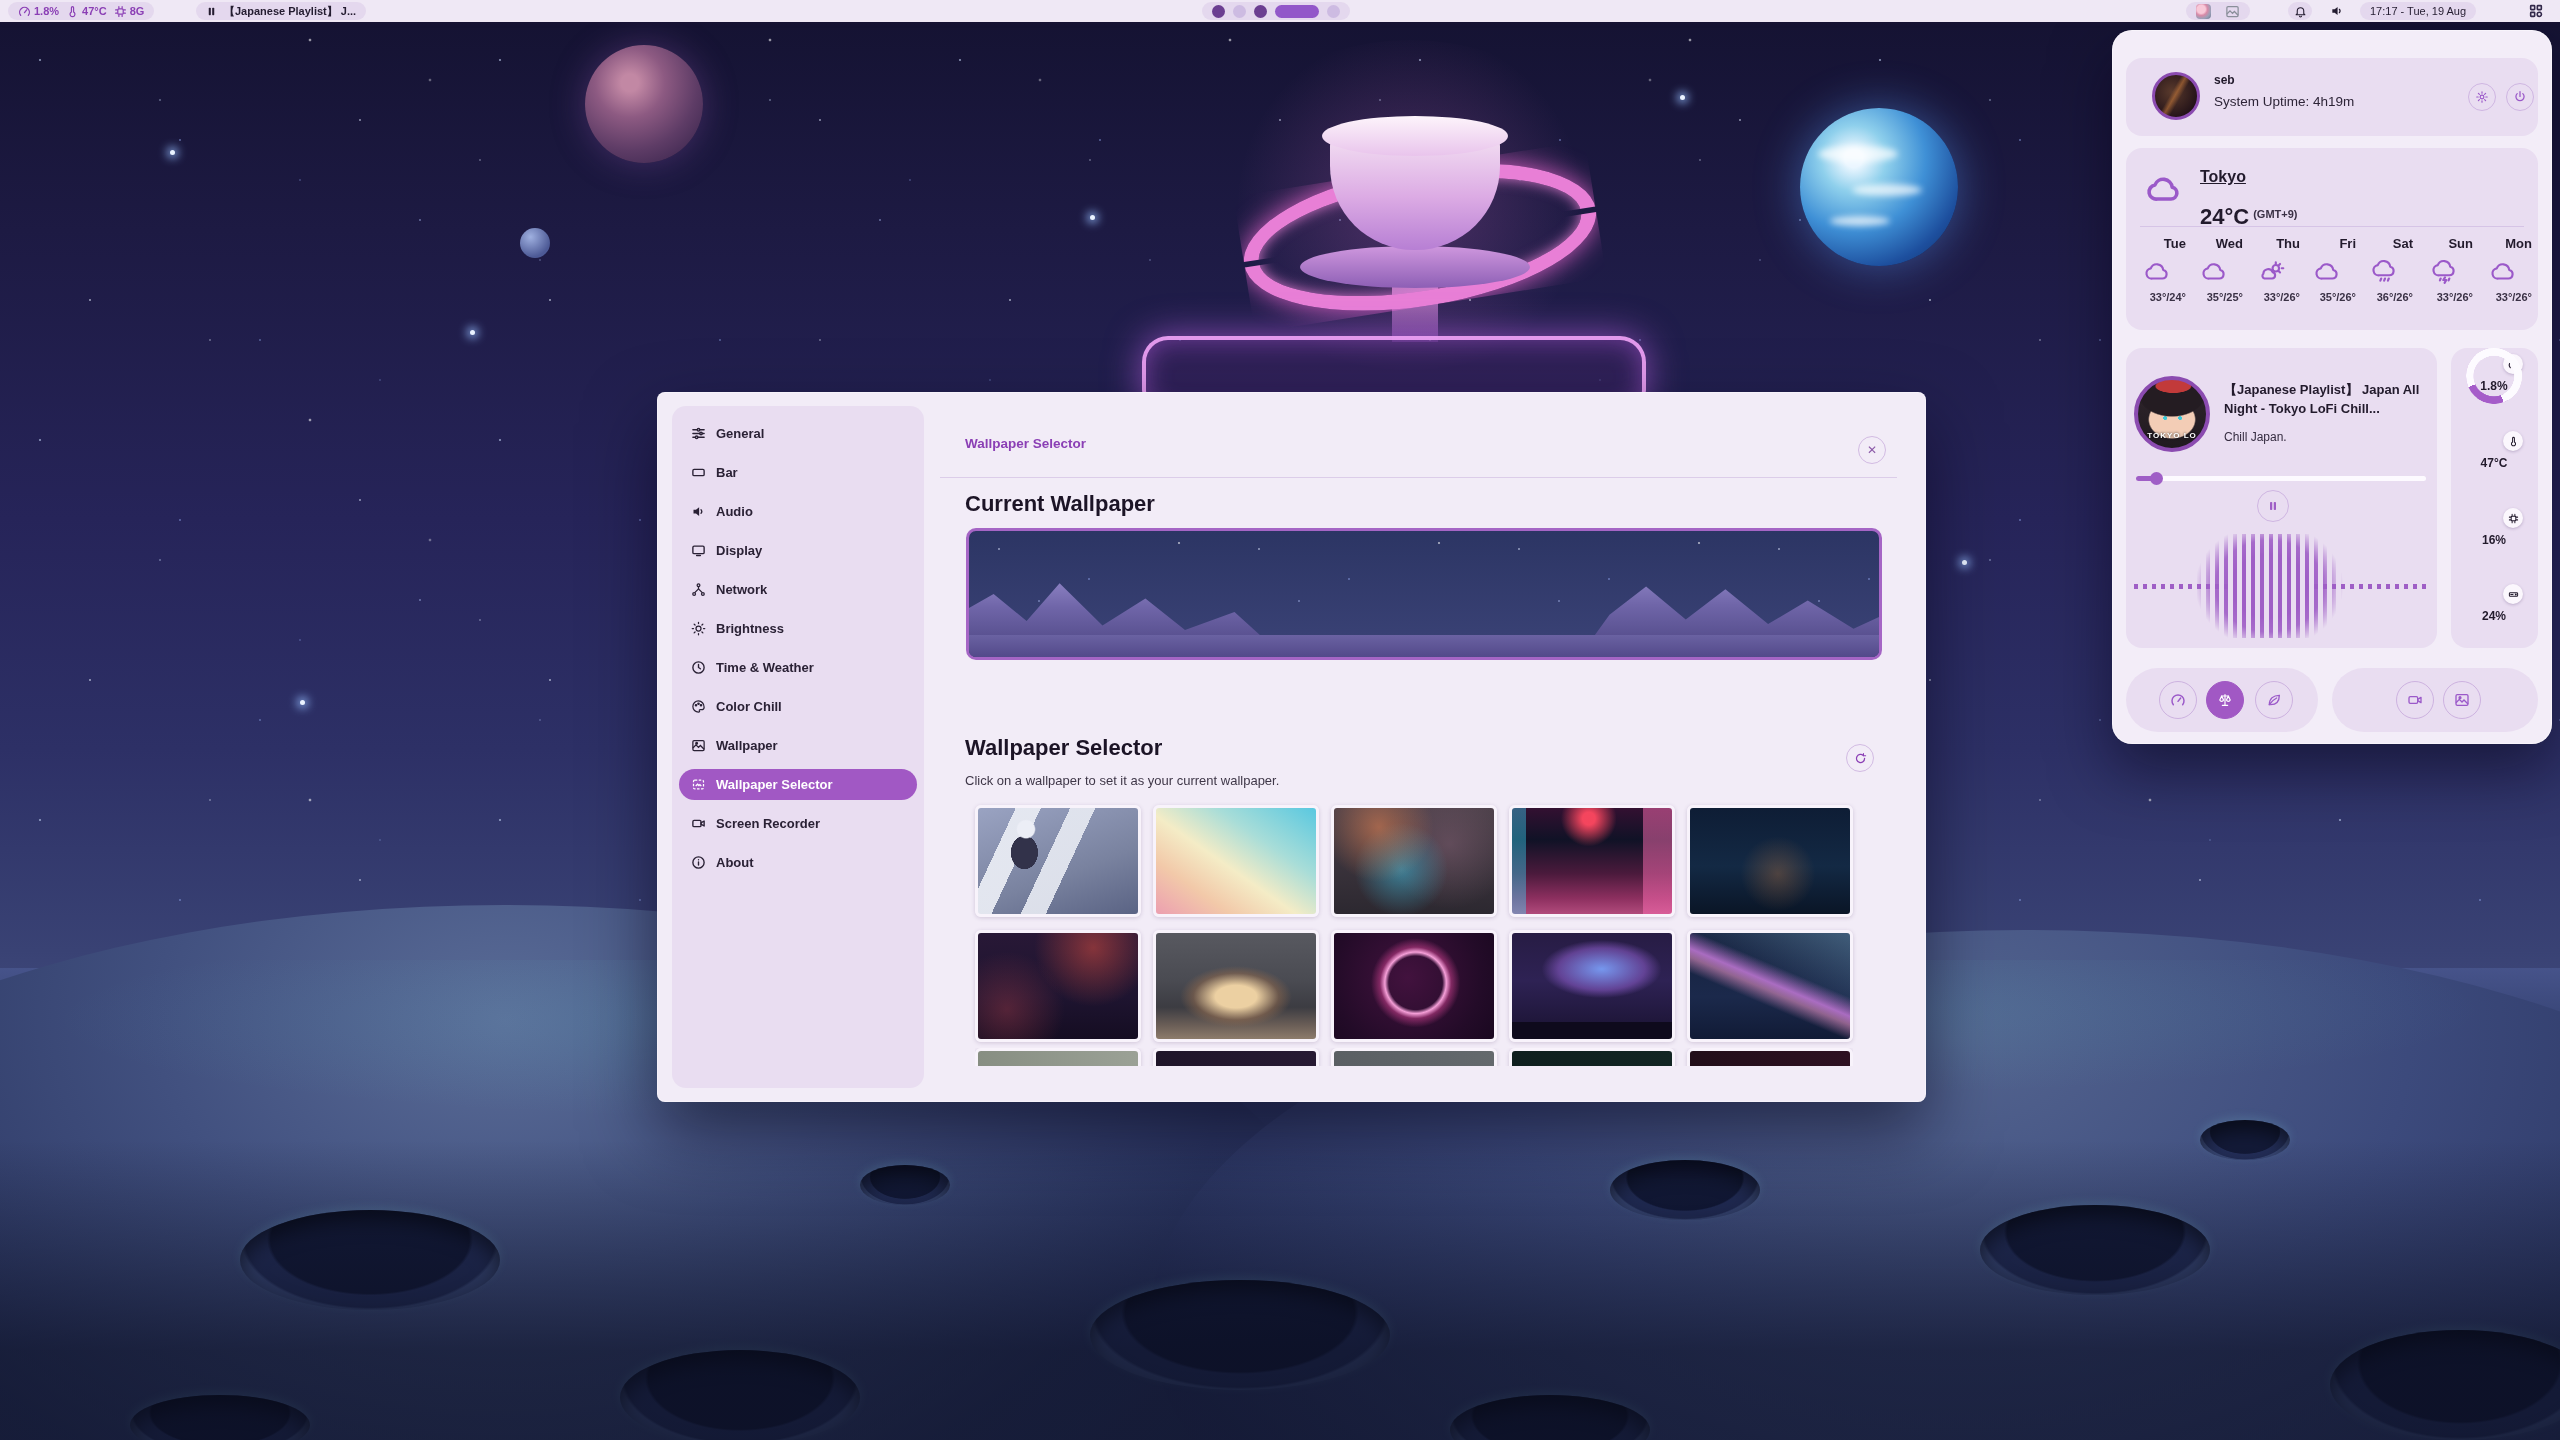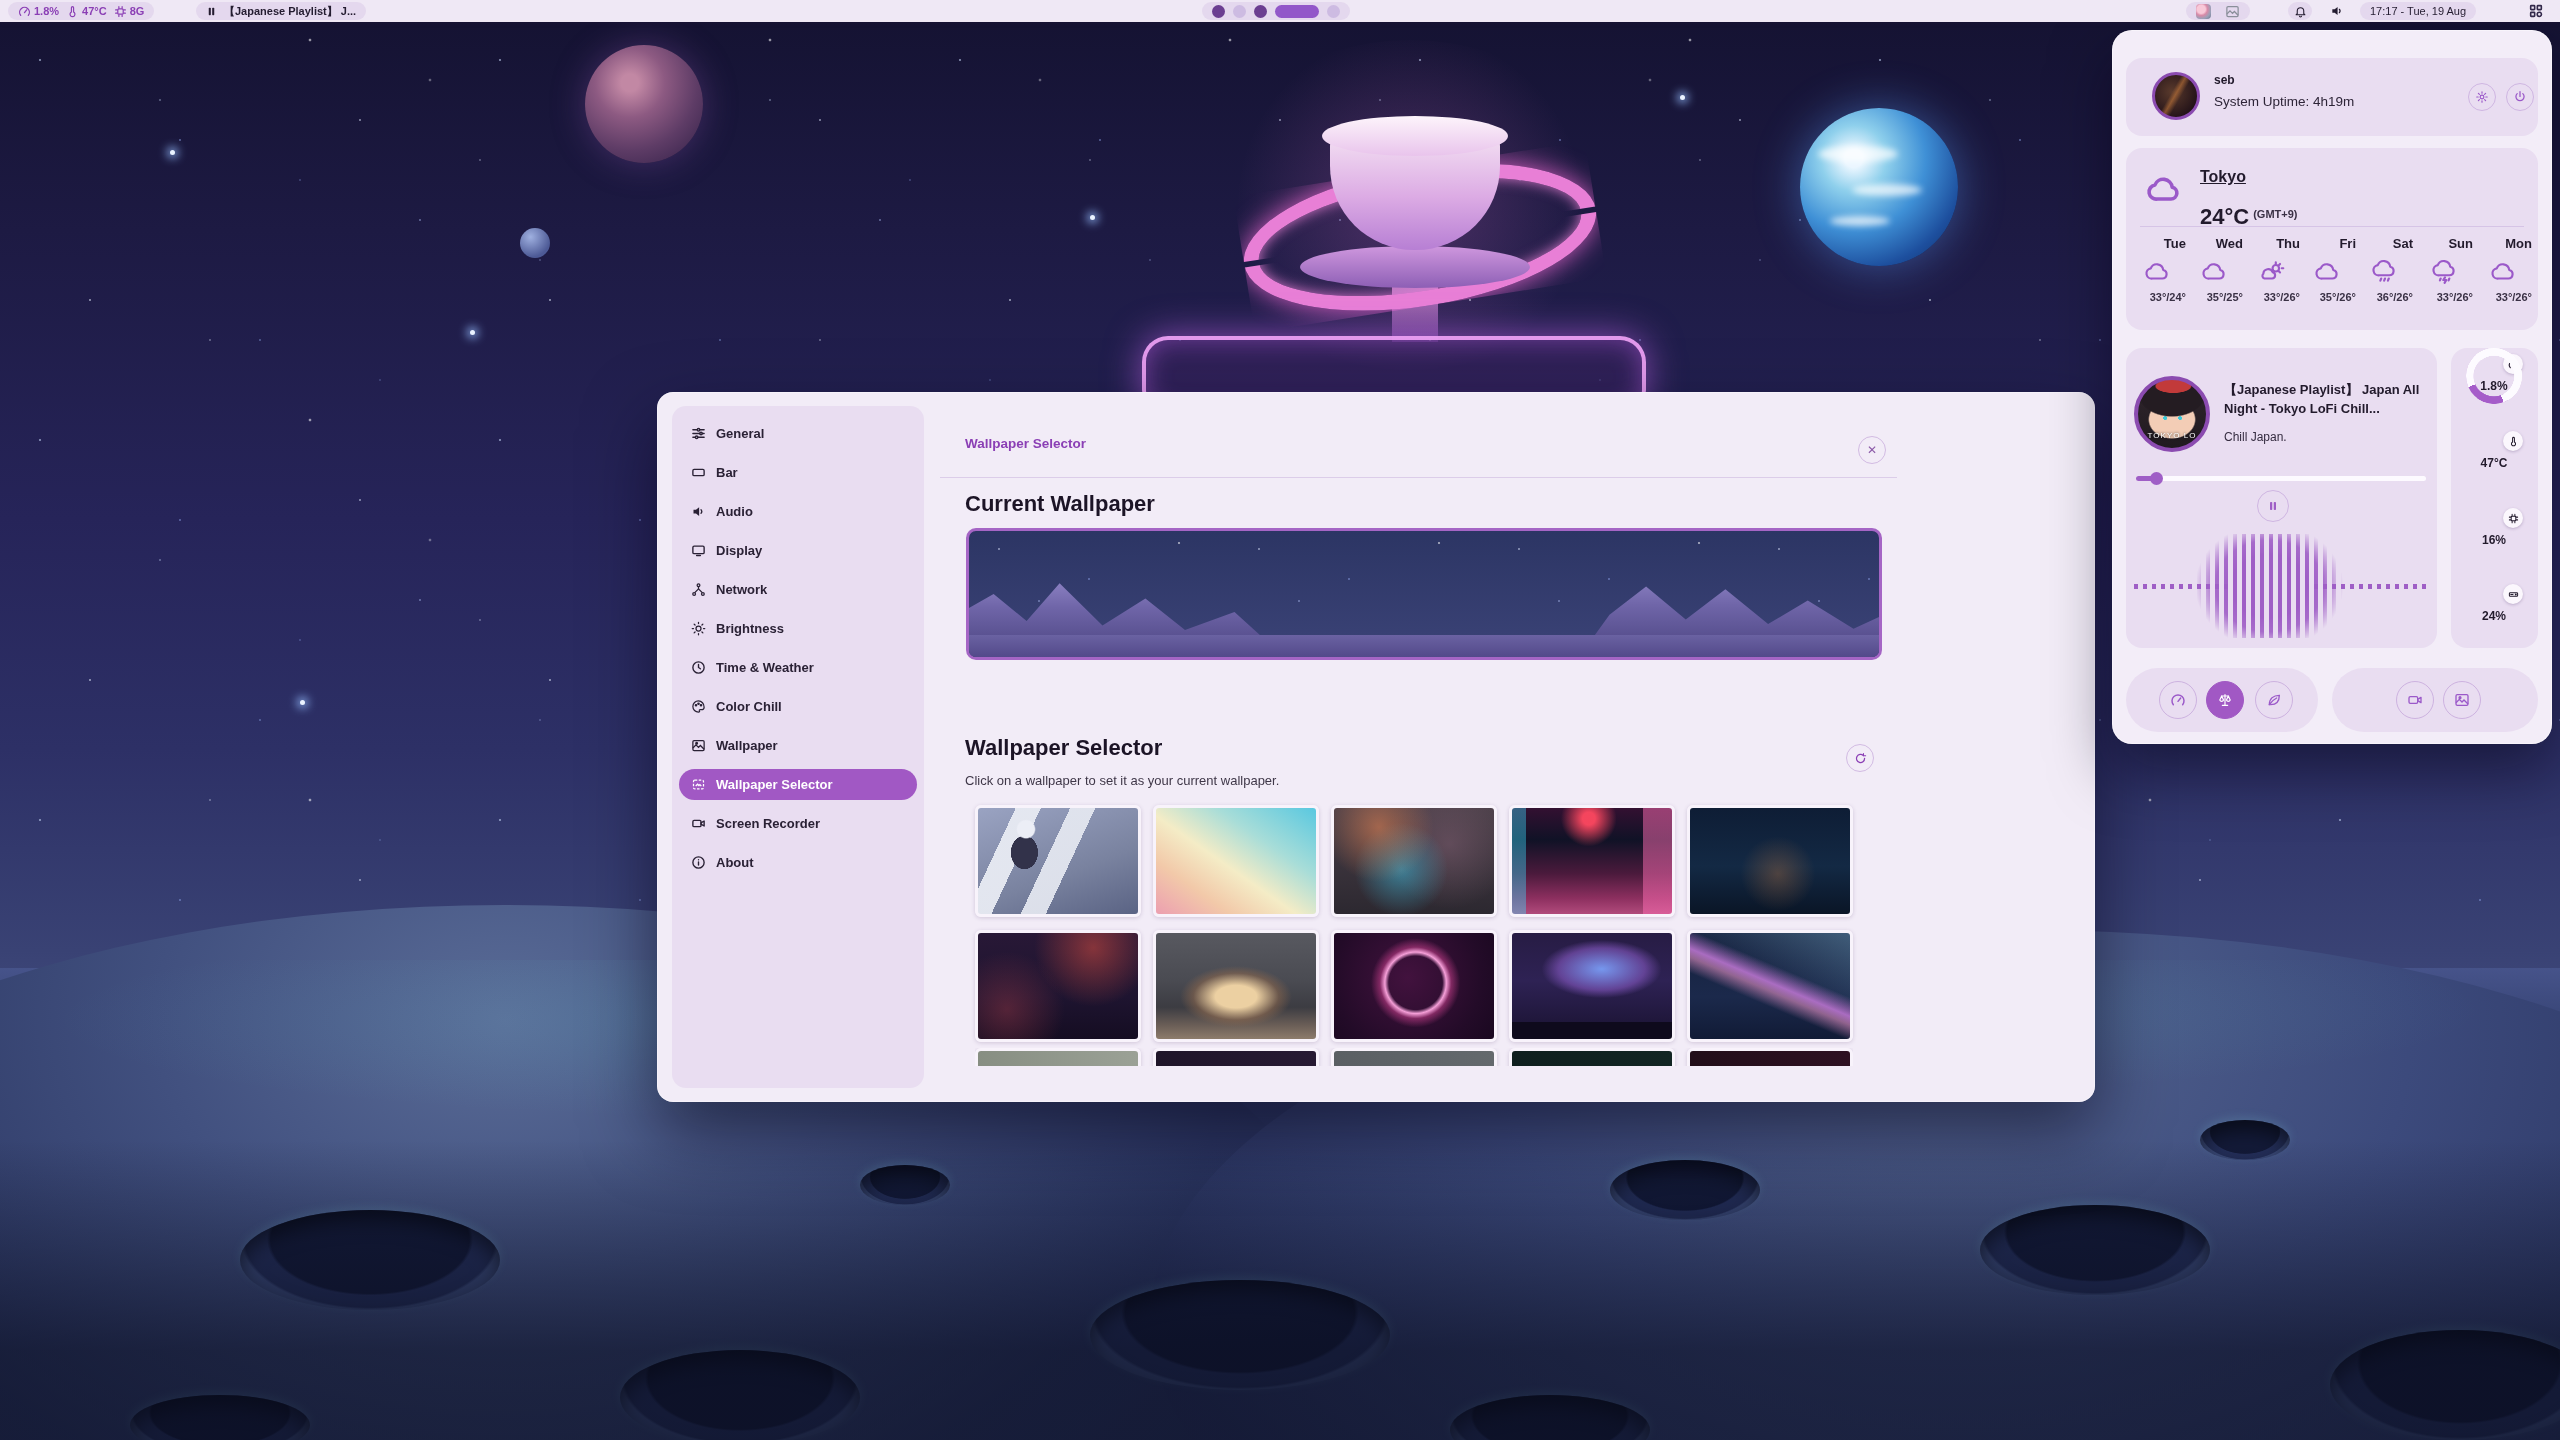--- a/index.html
+++ b/index.html
@@ -75,21 +75,21 @@
     box-shadow:0 1px 4px rgba(40,20,60,.25);font-size:11px;color:#241c30;}
   .pill{position:absolute;top:2px;height:18px;border-radius:9px;background:#e4d8ee;
     display:flex;align-items:center;padding:0 10px;gap:7px;box-sizing:border-box;}
   .stat{display:flex;align-items:center;gap:3px;color:#8b3fb5;font-weight:bold;}
   .dot{width:13px;height:13px;border-radius:7px;}
   .dot.dk{background:#6b3e91;} .dot.lt{background:#cdbbe2;}
   .dot.active{width:44px;background:#9257c9;}
   .traybtn{display:flex;align-items:center;justify-content:center;}
 
   
-  #win{left:657px;top:392px;width:1438px;height:710px;border-radius:16px;background:#f2ecf7;
+  #win{left:657px;top:392px;width:1269px;height:710px;border-radius:8px;background:#f2ecf7;
     box-shadow:0 30px 70px rgba(8,4,24,.55),0 0 0 1px rgba(255,255,255,.35) inset;z-index:30;}
   #sidebar{left:15px;top:14px;width:252px;height:682px;border-radius:14px;background:#e9ddf1;}
   .sbitem{position:absolute;left:7px;width:238px;height:31px;border-radius:16px;
     display:flex;align-items:center;gap:10px;padding:0 12px;box-sizing:border-box;
     color:#2a2135;font-size:13px;font-weight:bold;cursor:pointer;}
   .sbitem svg{flex:0 0 auto;}
   .sbitem.active{background:#a158c4;color:#ffffff;}
   #wtitle{left:308px;top:44px;font-size:13.5px;font-weight:bold;color:#8b3fb5;}
   #closebtn{left:1201px;top:44px;width:28px;height:28px;border-radius:50%;
     border:1.5px solid #d2bbe3;color:#8b5aa8;display:flex;align-items:center;justify-content:center;
@@ -155,21 +155,21 @@
   .wxt{font-size:11px;font-weight:bold;color:#3a3145;}
   #m-art{position:absolute;left:8px;top:28px;width:76px;height:76px;border-radius:50%;
     border:4px solid #8b4bb0;box-sizing:border-box;overflow:hidden;
     background:radial-gradient(ellipse 42% 16% at 52% 9%,#c23a3a 0 60%,transparent 65%),
       radial-gradient(ellipse 70% 48% at 50% 20%,#241c22 0 68%,transparent 72%),
       radial-gradient(3px 3px at 40% 56%,#3ec8d8 0 60%,transparent 70%),
       radial-gradient(3px 3px at 62% 56%,#3ec8d8 0 60%,transparent 70%),
       radial-gradient(ellipse 55% 45% at 50% 58%,#f3cdb6 0 60%,transparent 64%),
       linear-gradient(180deg,#30262c,#201a20);}
   #m-art span{position:absolute;left:0;right:0;bottom:8px;text-align:center;color:#fff;
-    font-size:8px;font-weight:normal;letter-spacing:1px;text-shadow:0 0 3px #000;}
+    font-size:8px;font-weight:bold;letter-spacing:1px;text-shadow:0 0 3px #000;}
   #m-title{position:absolute;left:98px;top:32px;width:202px;height:38px;overflow:hidden;
     font-size:13px;line-height:19px;font-weight:bold;color:#221a2c;}
   #m-sub{position:absolute;left:98px;top:82px;font-size:12px;color:#352c40;}
   #m-track{position:absolute;left:10px;top:128px;width:290px;height:5px;border-radius:3px;background:#fdfaff;}
   #m-fill{position:absolute;left:0;top:0;width:20px;height:5px;border-radius:3px;background:#9f5ec6;}
   #m-knob{position:absolute;left:14px;top:-4px;width:13px;height:13px;border-radius:50%;background:#9f5ec6;}
   #m-pause{position:absolute;left:131px;top:142px;width:32px;height:32px;border-radius:50%;
     border:1.5px solid #cfb6e2;display:flex;align-items:center;justify-content:center;
     box-sizing:border-box;color:#9f5ec6;cursor:pointer;}
   #wave{position:absolute;left:8px;top:186px;width:294px;height:104px;

